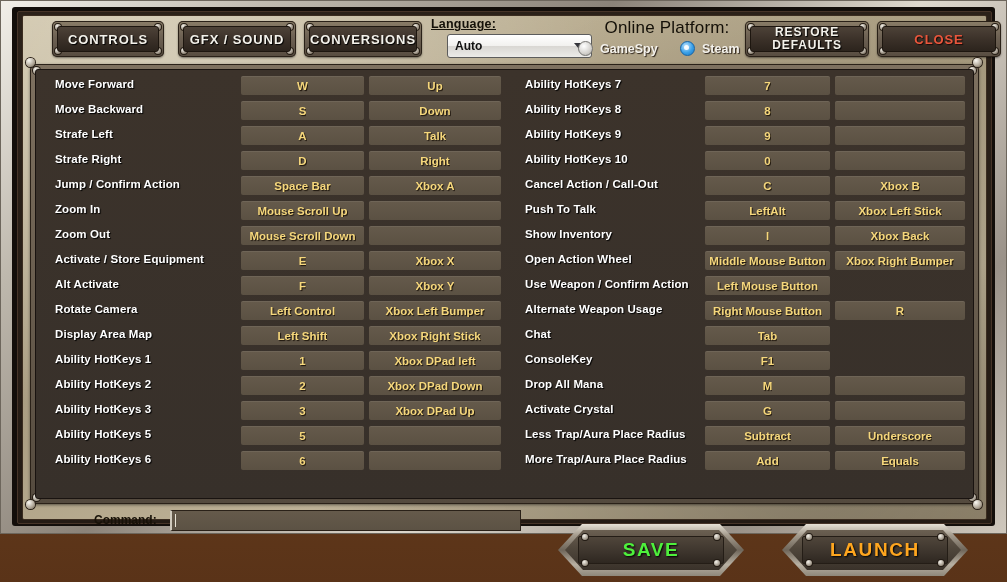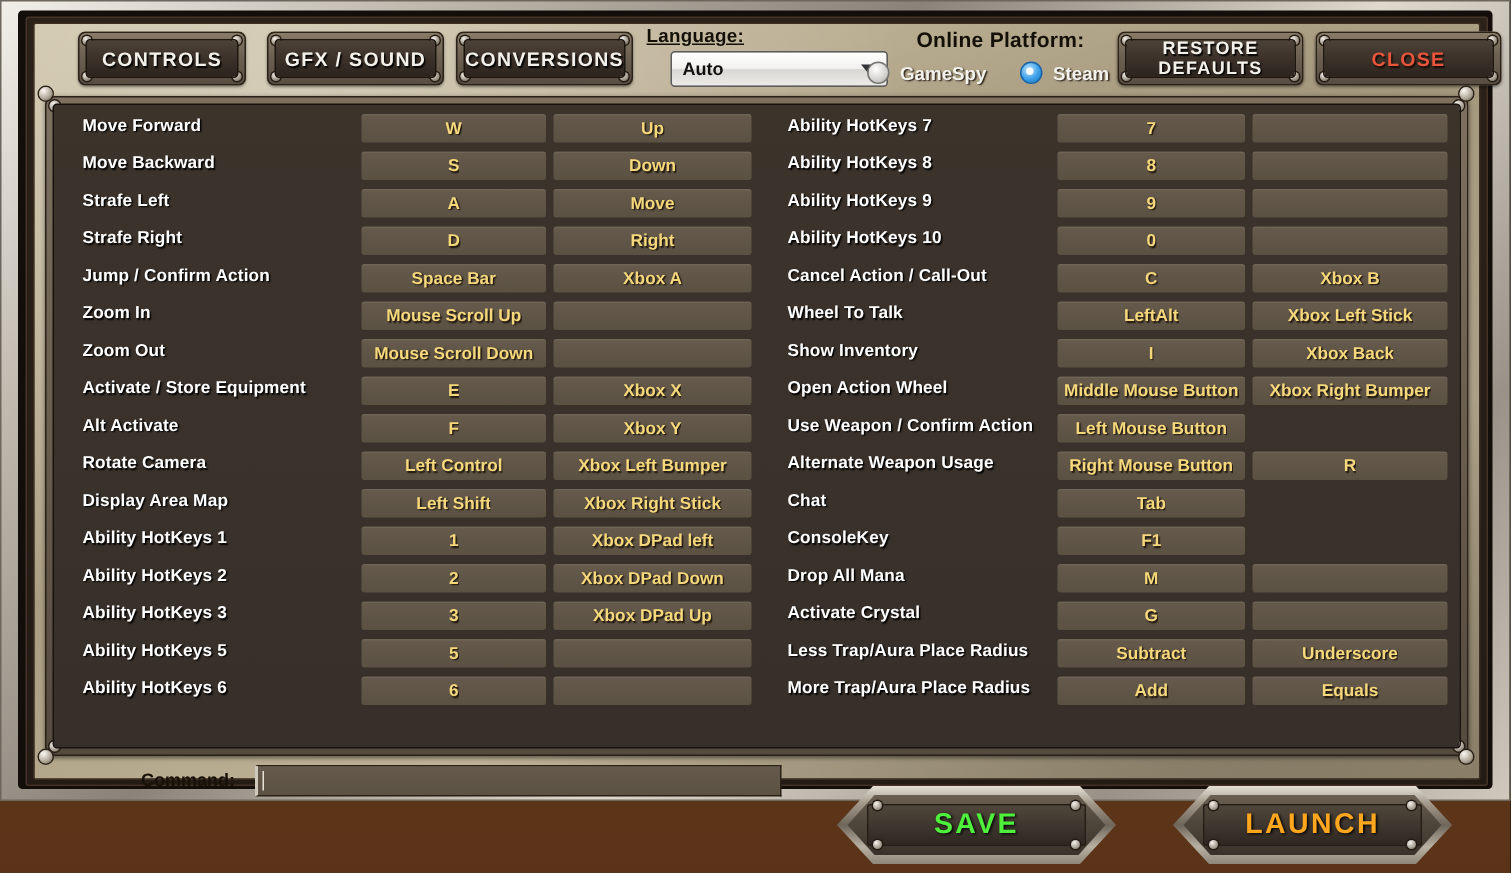--- a/index.html
+++ b/index.html
@@ -89,21 +89,21 @@
     box-shadow:inset 0 1px 0 #fff;
     margin-left:16px;
   }
   .lang-select .val{font-size:12px;font-weight:bold;color:#111;padding-left:7px;}
   .lang-arrow{position:absolute;right:7px;top:8px;width:0;height:0;
     border-left:5px solid transparent;border-right:5px solid transparent;
     border-top:6px solid #33343a;}
 
   
   .plat-wrap{position:absolute;left:560px;top:3px;width:170px;text-align:center;}
-  .plat-title{font-size:14px;font-weight:bold;color:#141008;letter-spacing:.2px;}
+  .plat-title{font-size:17px;font-weight:normal;color:#141008;letter-spacing:.2px;}
   .radio{
     width:13px;height:13px;border-radius:50%;flex:0 0 auto;
     background:radial-gradient(circle at 38% 32%,#ffffff,#d4d2ce 60%,#a9a7a2);
     border:1px solid #767572;position:relative;cursor:pointer;
   }
   .radio.on{background:radial-gradient(circle at 38% 32%,#bfe4ff,#3aa0e8 55%,#1a76c0);
     border-color:#1765a8;}
   .radio.on::after{content:"";position:absolute;left:3px;top:3px;width:5px;height:5px;
     border-radius:50%;background:#ffffff;opacity:.92;}
   .plat-name{font-size:12.5px;font-weight:bold;color:#f4f2ec;text-shadow:1px 1px 1px #2a2018;}
@@ -328,21 +328,21 @@
             <div class="bind-field f2">
               <span class="kv">Down</span>
             </div>
           </div>
           <div class="bindrow">
             <div class="bind-label">Strafe Left</div>
             <div class="bind-field f1">
               <span class="kv">A</span>
             </div>
             <div class="bind-field f2">
-              <span class="kv">Move</span>
+              <span class="kv">Talk</span>
             </div>
           </div>
           <div class="bindrow">
             <div class="bind-label">Strafe Right</div>
             <div class="bind-field f1">
               <span class="kv">D</span>
             </div>
             <div class="bind-field f2">
               <span class="kv">Right</span>
             </div>
@@ -496,21 +496,21 @@
           <div class="bindrow">
             <div class="bind-label">Cancel Action / Call-Out</div>
             <div class="bind-field f1">
               <span class="kv">C</span>
             </div>
             <div class="bind-field f2">
               <span class="kv">Xbox B</span>
             </div>
           </div>
           <div class="bindrow">
-            <div class="bind-label">Wheel To Talk</div>
+            <div class="bind-label">Push To Talk</div>
             <div class="bind-field f1">
               <span class="kv">LeftAlt</span>
             </div>
             <div class="bind-field f2">
               <span class="kv">Xbox Left Stick</span>
             </div>
           </div>
           <div class="bindrow">
             <div class="bind-label">Show Inventory</div>
             <div class="bind-field f1">

